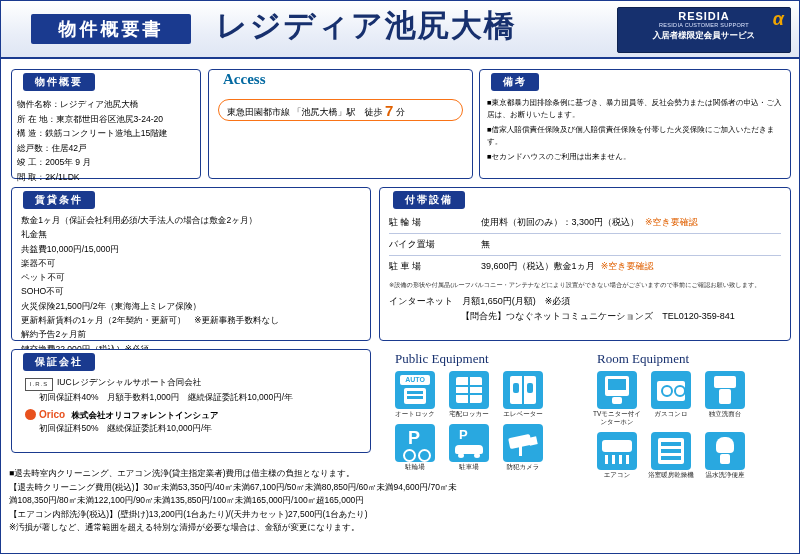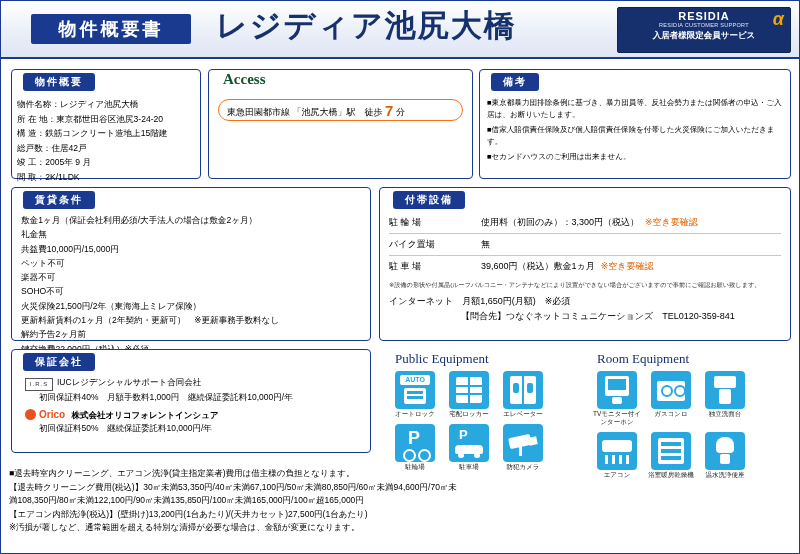--- a/index.html
+++ b/index.html
@@ -49,21 +49,21 @@
   }
   .boxed{
     position:absolute;border:1px solid #1a3a8f;border-radius:4px;
     box-sizing:border-box;background:#fff;
   }
   .sec-title-abs{position:absolute;z-index:3;}
   
   #sec-gaiyou{left:10px;top:68px;width:190px;height:110px;}
   
   #sec-access{left:207px;top:68px;width:265px;height:110px;}
-  .access-head{position:absolute;left:14px;top:4px;font-size:15px;font-weight:bold;color:#14532d;font-family:"Liberation Serif",serif;}
+  .access-head{position:absolute;left:14px;top:4px;font-size:15px;font-weight:bold;color:#0369a1;font-family:"Liberation Serif",serif;}
   .acc-row{
     position:absolute;left:10px;width:245px;height:22px;
     border:1px solid #f97316;border-radius:11px;background:#fff;
     font-size:9px;line-height:22px;box-sizing:border-box;padding-left:8px;
   }
   .acc-row .num{color:#e06000;font-size:15px;font-weight:bold;vertical-align:-1px;}
   
   #sec-biko{left:478px;top:68px;width:312px;height:110px;}
   
   #sec-chintai{left:10px;top:186px;width:360px;height:154px;}
@@ -139,22 +139,22 @@
   </div>
 
   <div class="boxed" id="sec-chintai"></div>
   <div class="sec-title-abs" style="left:22px;top:190px;">
     <span class="pill">賃貸条件</span>
   </div>
   <div style="position:absolute;left:20px;top:212px;width:348px;font-size:8.6px;line-height:14.3px;">
     <div><span class="k">敷金</span><span>1ヶ月（保証会社利用必須/大手法人の場合は敷金2ヶ月）</span></div>
     <div><span class="k">礼金</span><span>無</span></div>
     <div><span class="k">共益費</span><span>10,000円/15,000円</span></div>
+    <div><span class="k">楽器</span><span>不可</span></div>
     <div><span class="k">ペット</span><span>不可</span></div>
-    <div><span class="k">楽器</span><span>不可</span></div>
     <div><span class="k">SOHO</span><span>不可</span></div>
     <div><span class="k">火災保険</span><span>21,500円/2年（東海海上ミレア保険）</span></div>
     <div><span class="k">更新料</span><span>新賃料の1ヶ月（2年契約・更新可）　※更新事務手数料なし</span></div>
     <div><span class="k">解約予告</span><span>2ヶ月前</span></div>
     <div><span class="k">鍵交換費</span><span>22,000円（税込）※必須</span></div>
     <div><span class="k" style="width:150px;">入居者様限定会員サービス</span><span>11,000円（税込）/2年</span></div>
   </div>
 
   <div class="boxed" id="sec-hutai"></div>
   <div class="sec-title-abs" style="left:392px;top:190px;">

